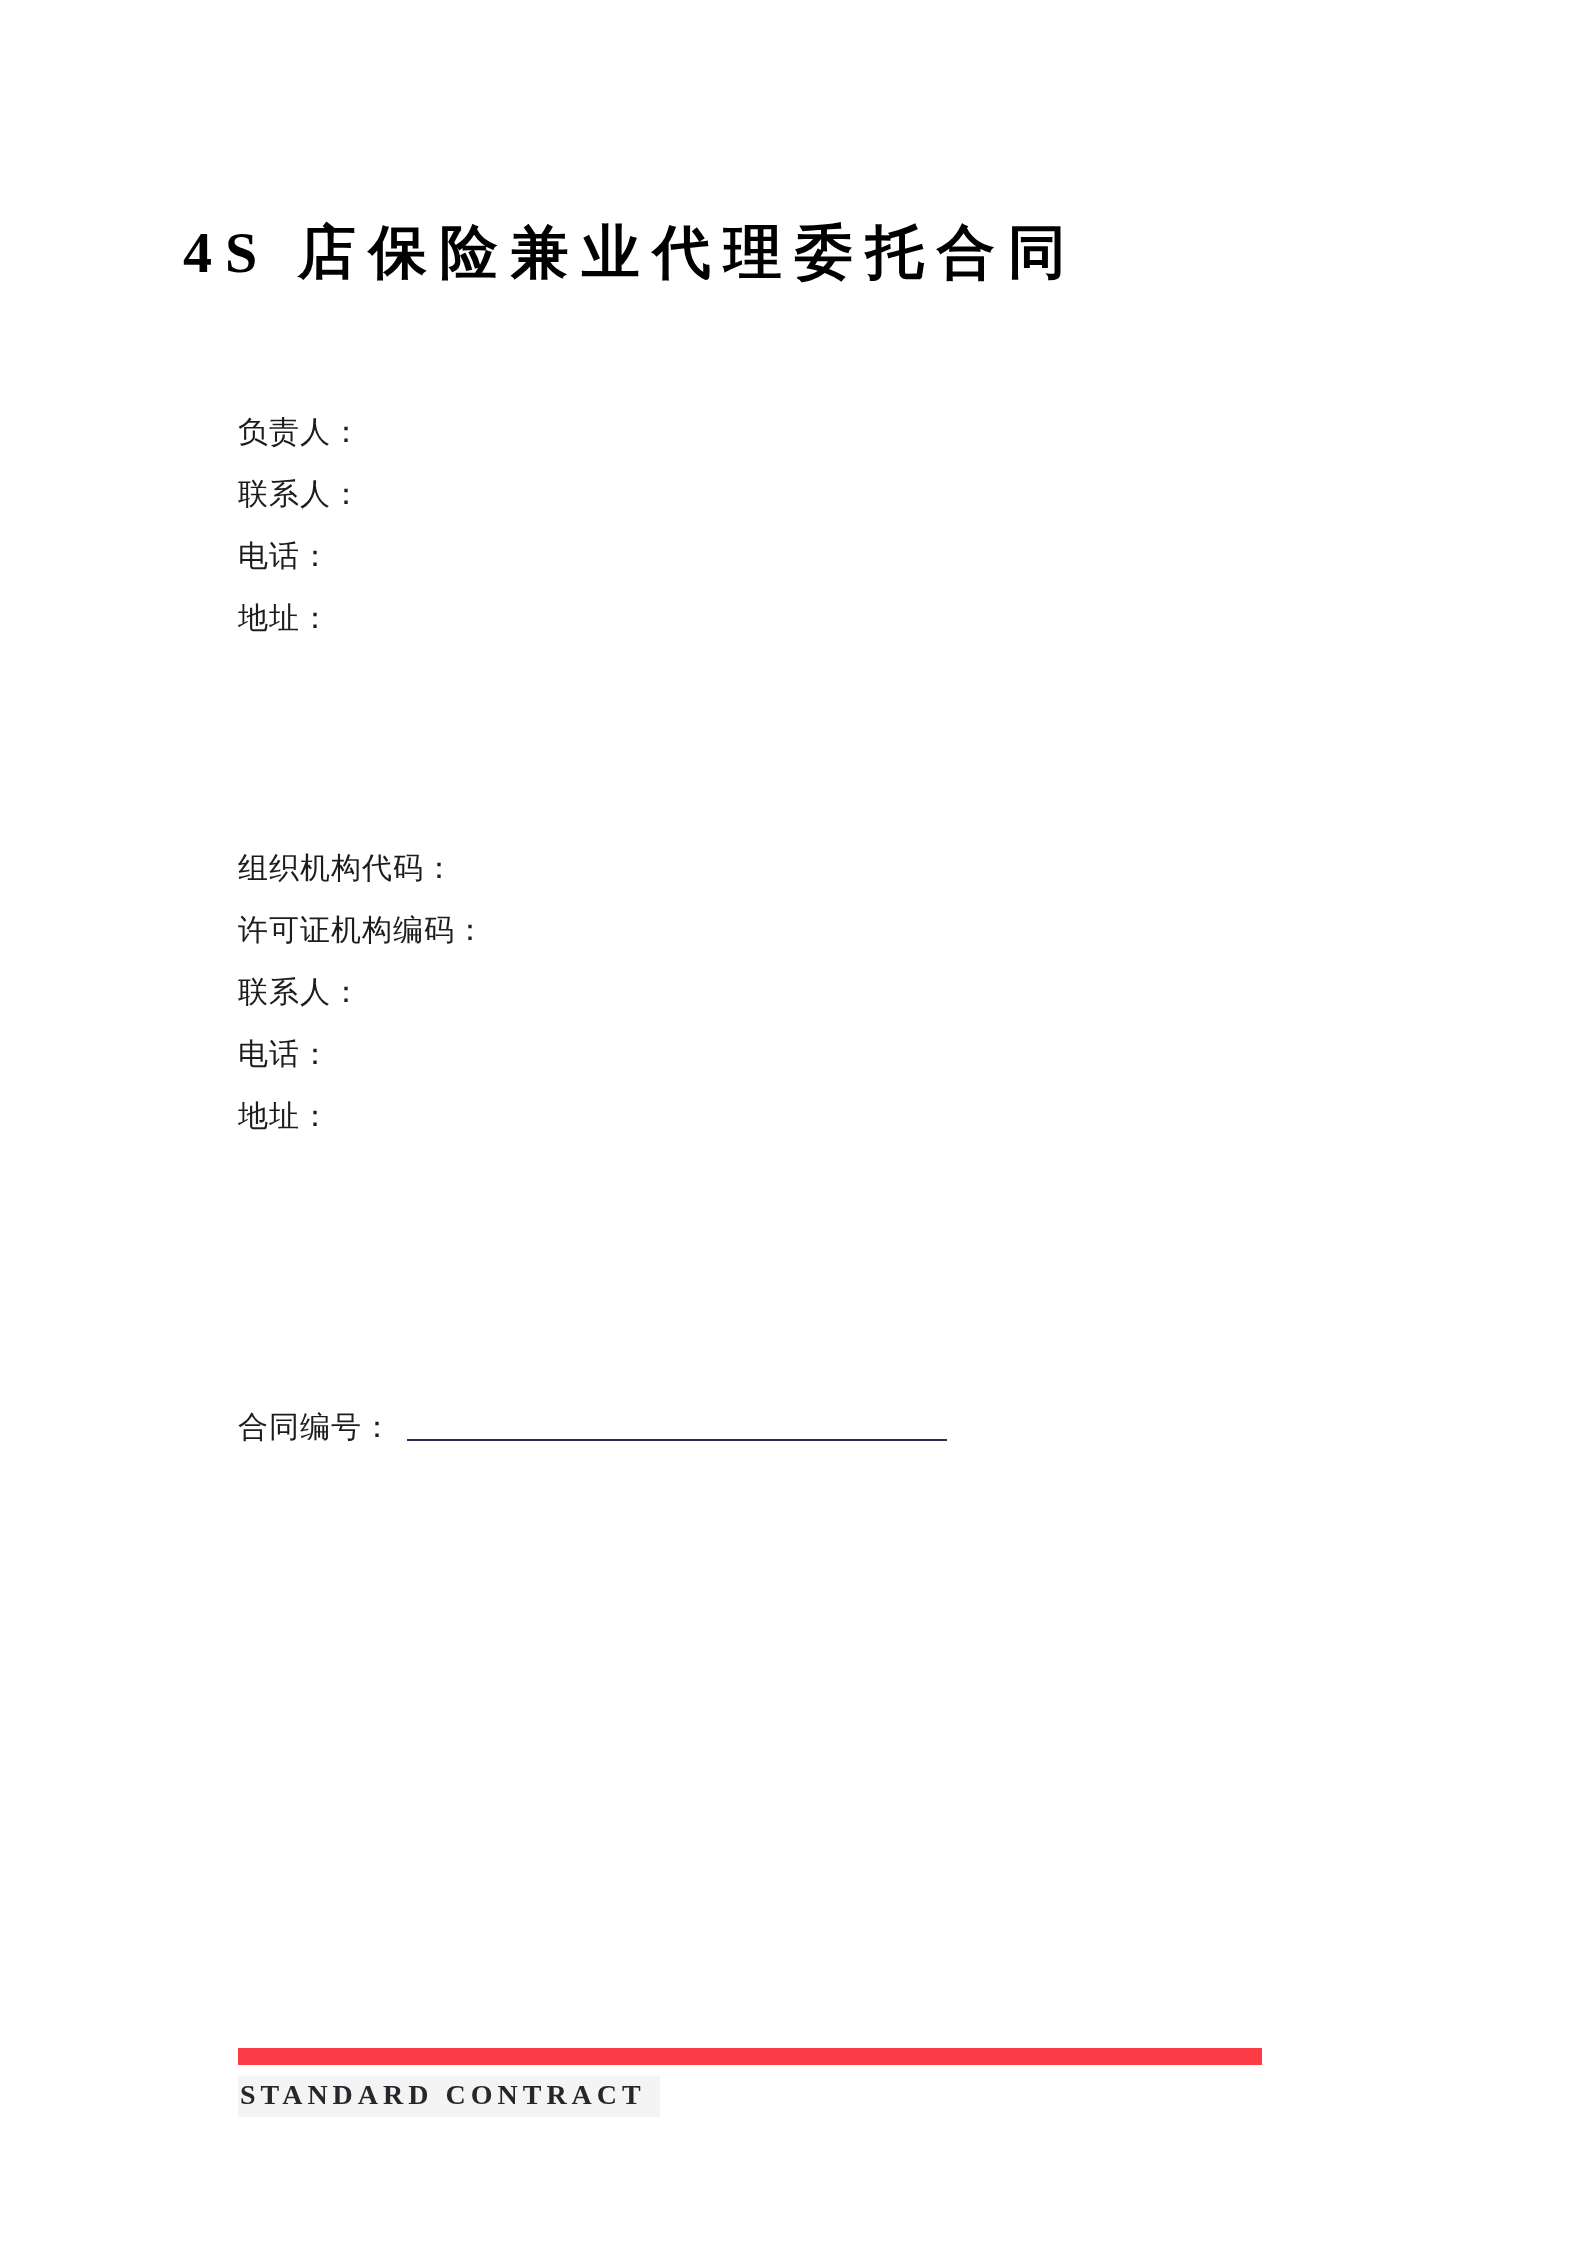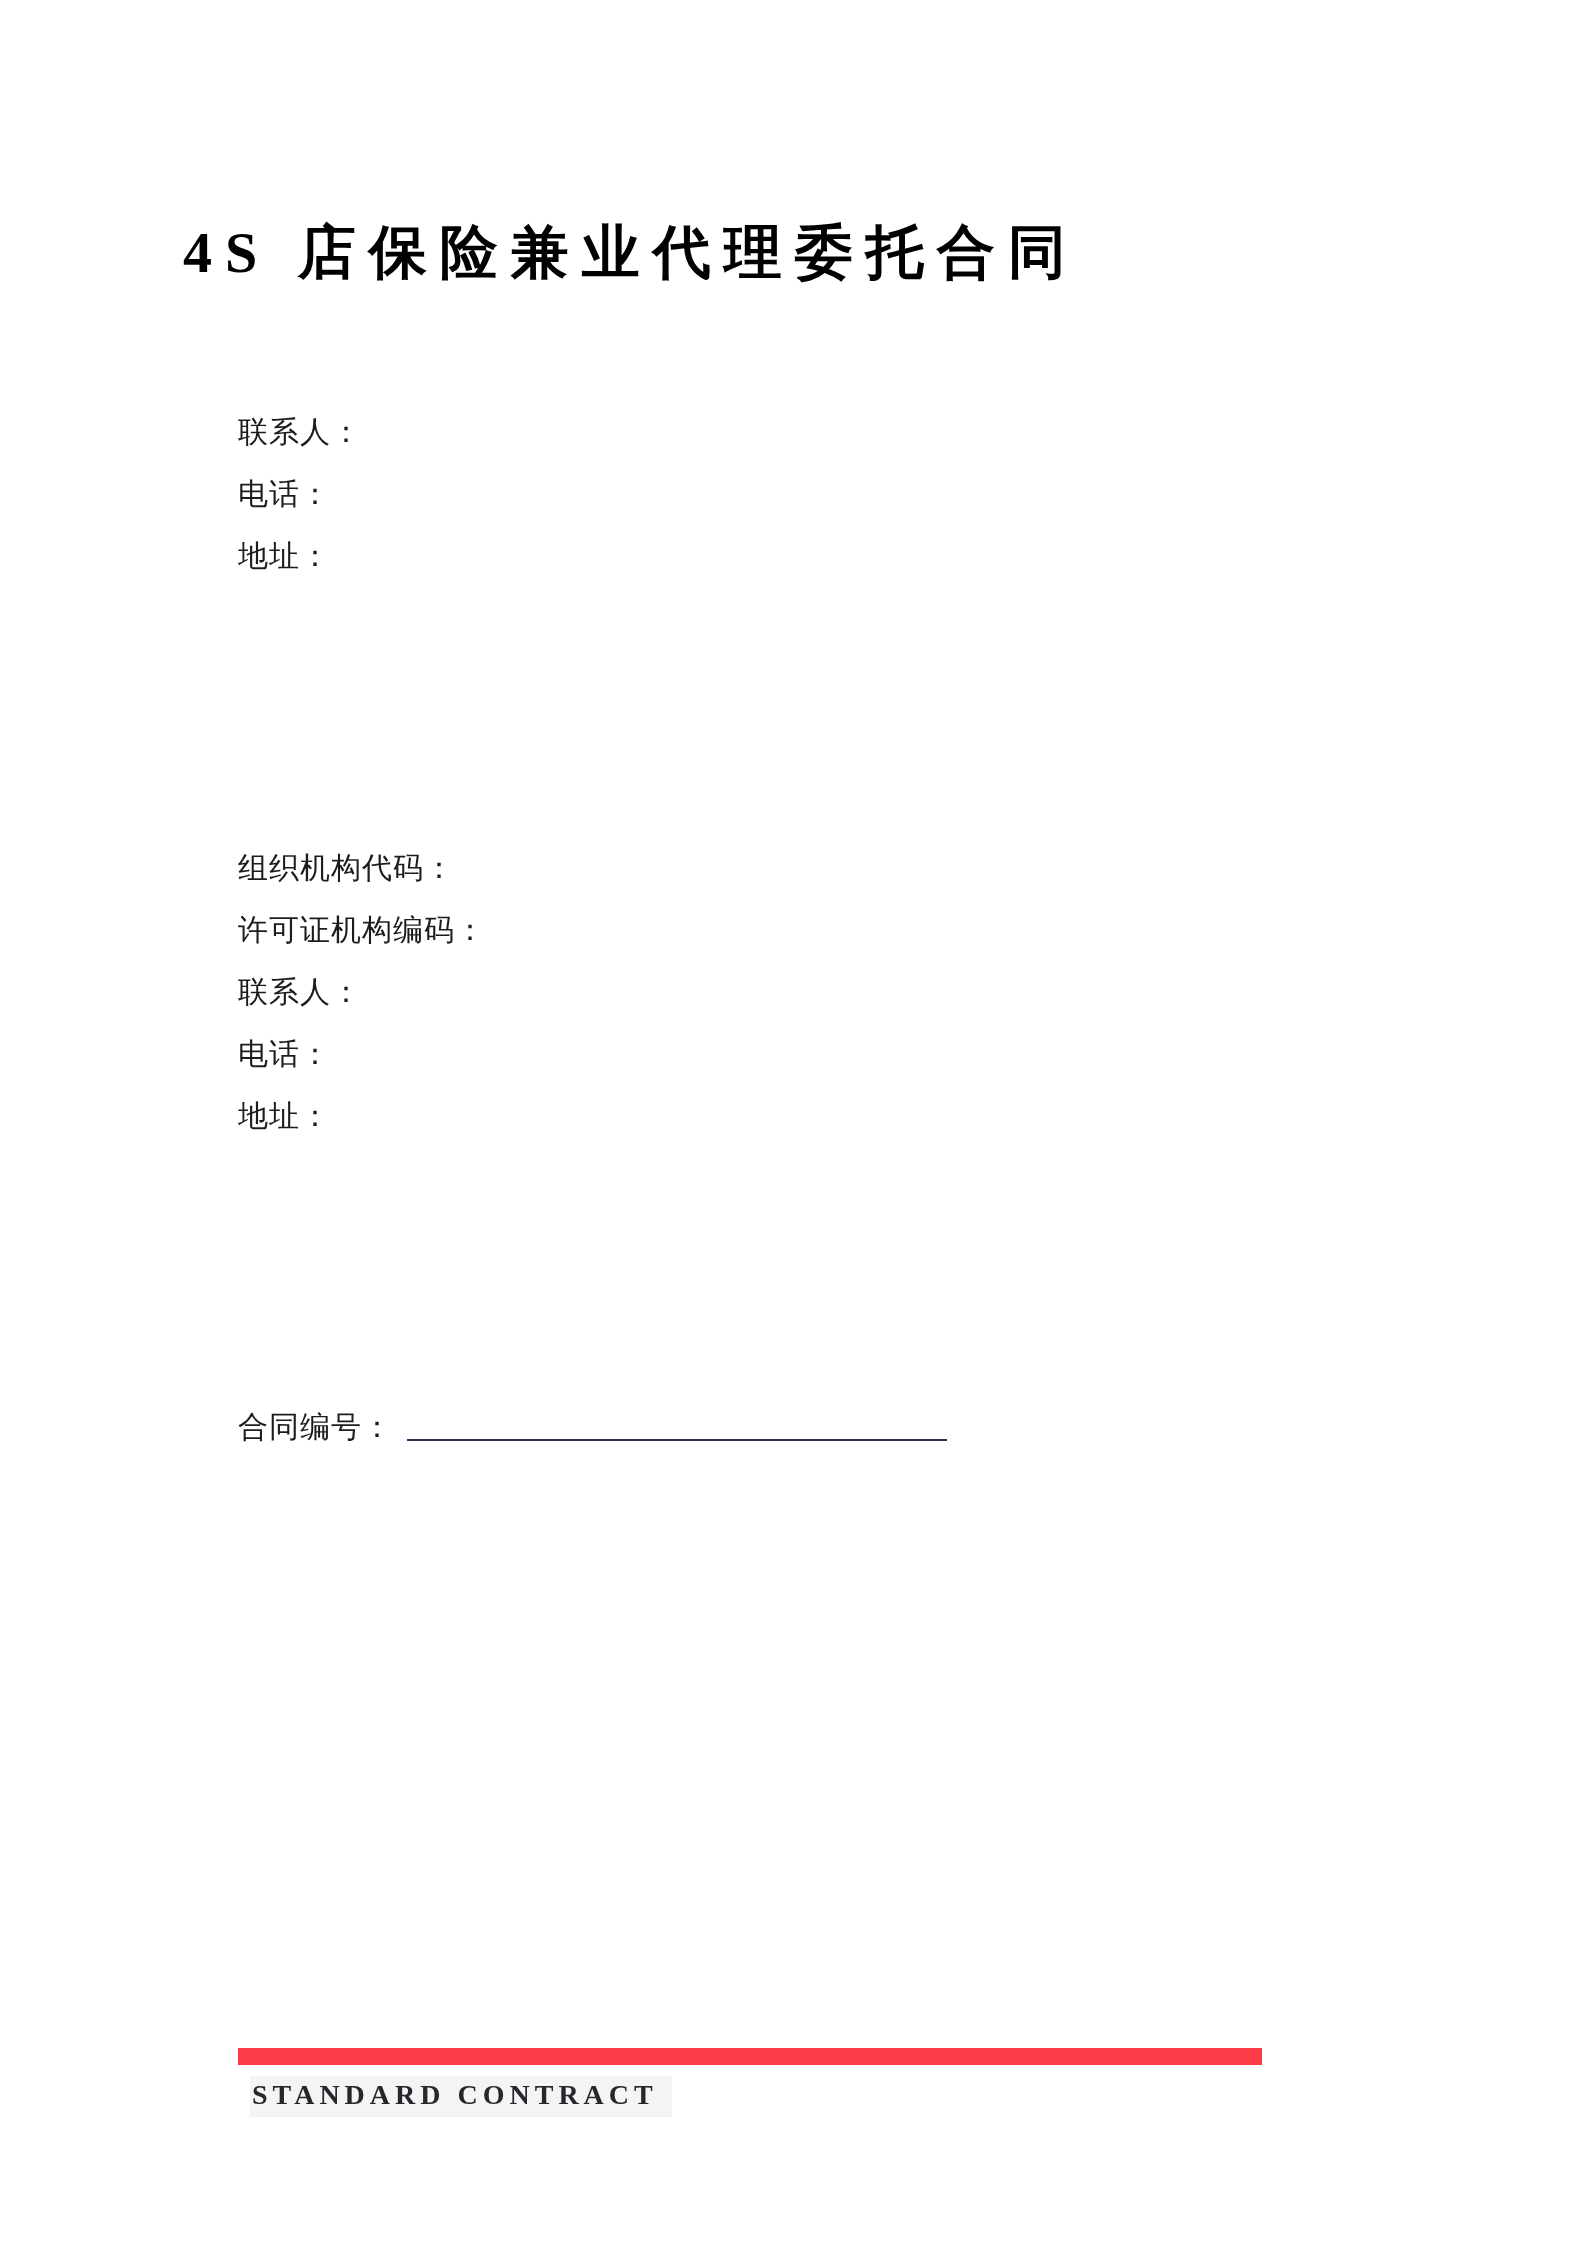--- a/index.html
+++ b/index.html
@@ -67,31 +67,31 @@
     top: 2078px;
     font-size: 28px;
     font-weight: 600;
     letter-spacing: 5px;
     line-height: 34px;
     color: #26262c;
   }
   .footer-text span {
     background: #f4f4f4;
     padding: 3px 14px 7px 2px;
-    margin-left: 12px;
   }
 </style>
 </head>
 <body>
 
 <div class="page">
 
   <div class="doc-title">4S 店保险兼业代理委托合同</div>
 
   <div class="section section-a body-text">
+    <p>负责人：</p>
     <p>联系人：</p>
     <p>电话：</p>
     <p>地址：</p>
   </div>
 
   <div class="section section-b body-text">
     <p>组织机构代码：</p>
     <p>许可证机构编码：</p>
     <p>联系人：</p>
     <p>电话：</p>

